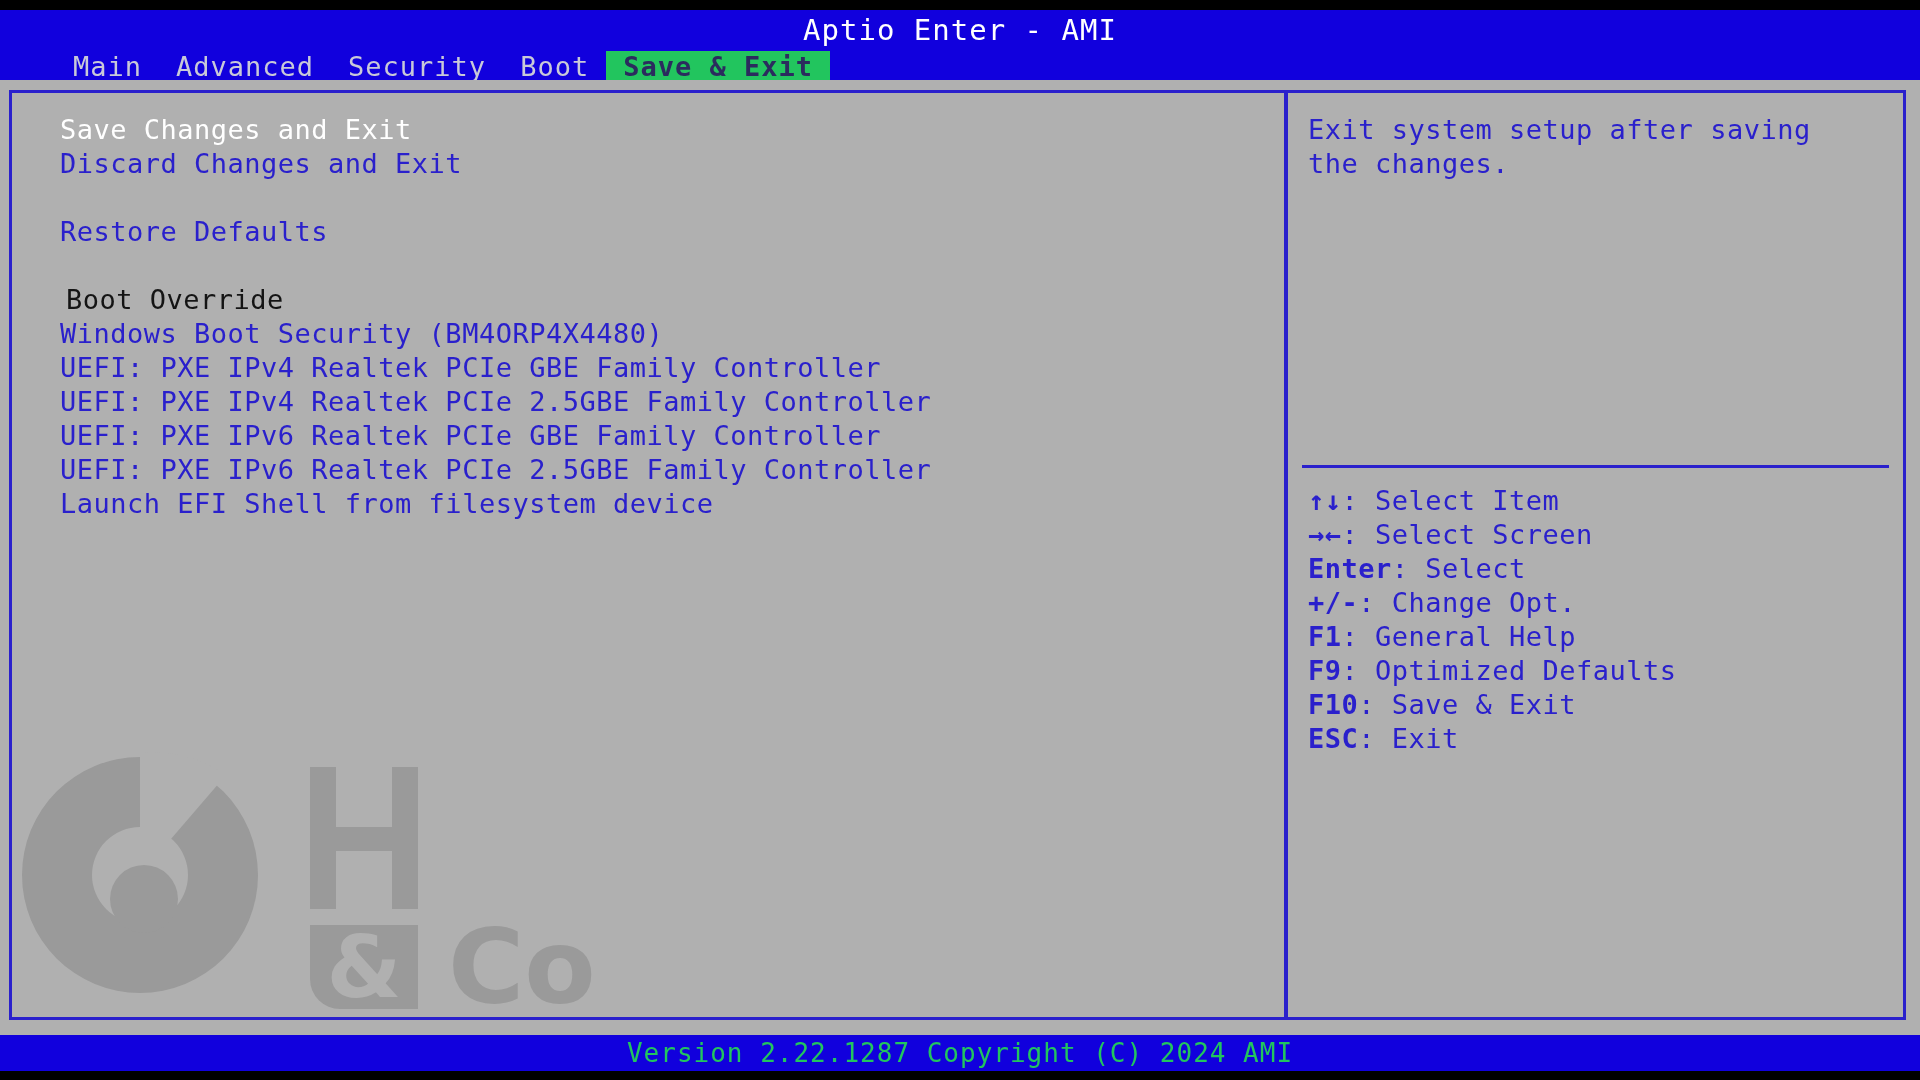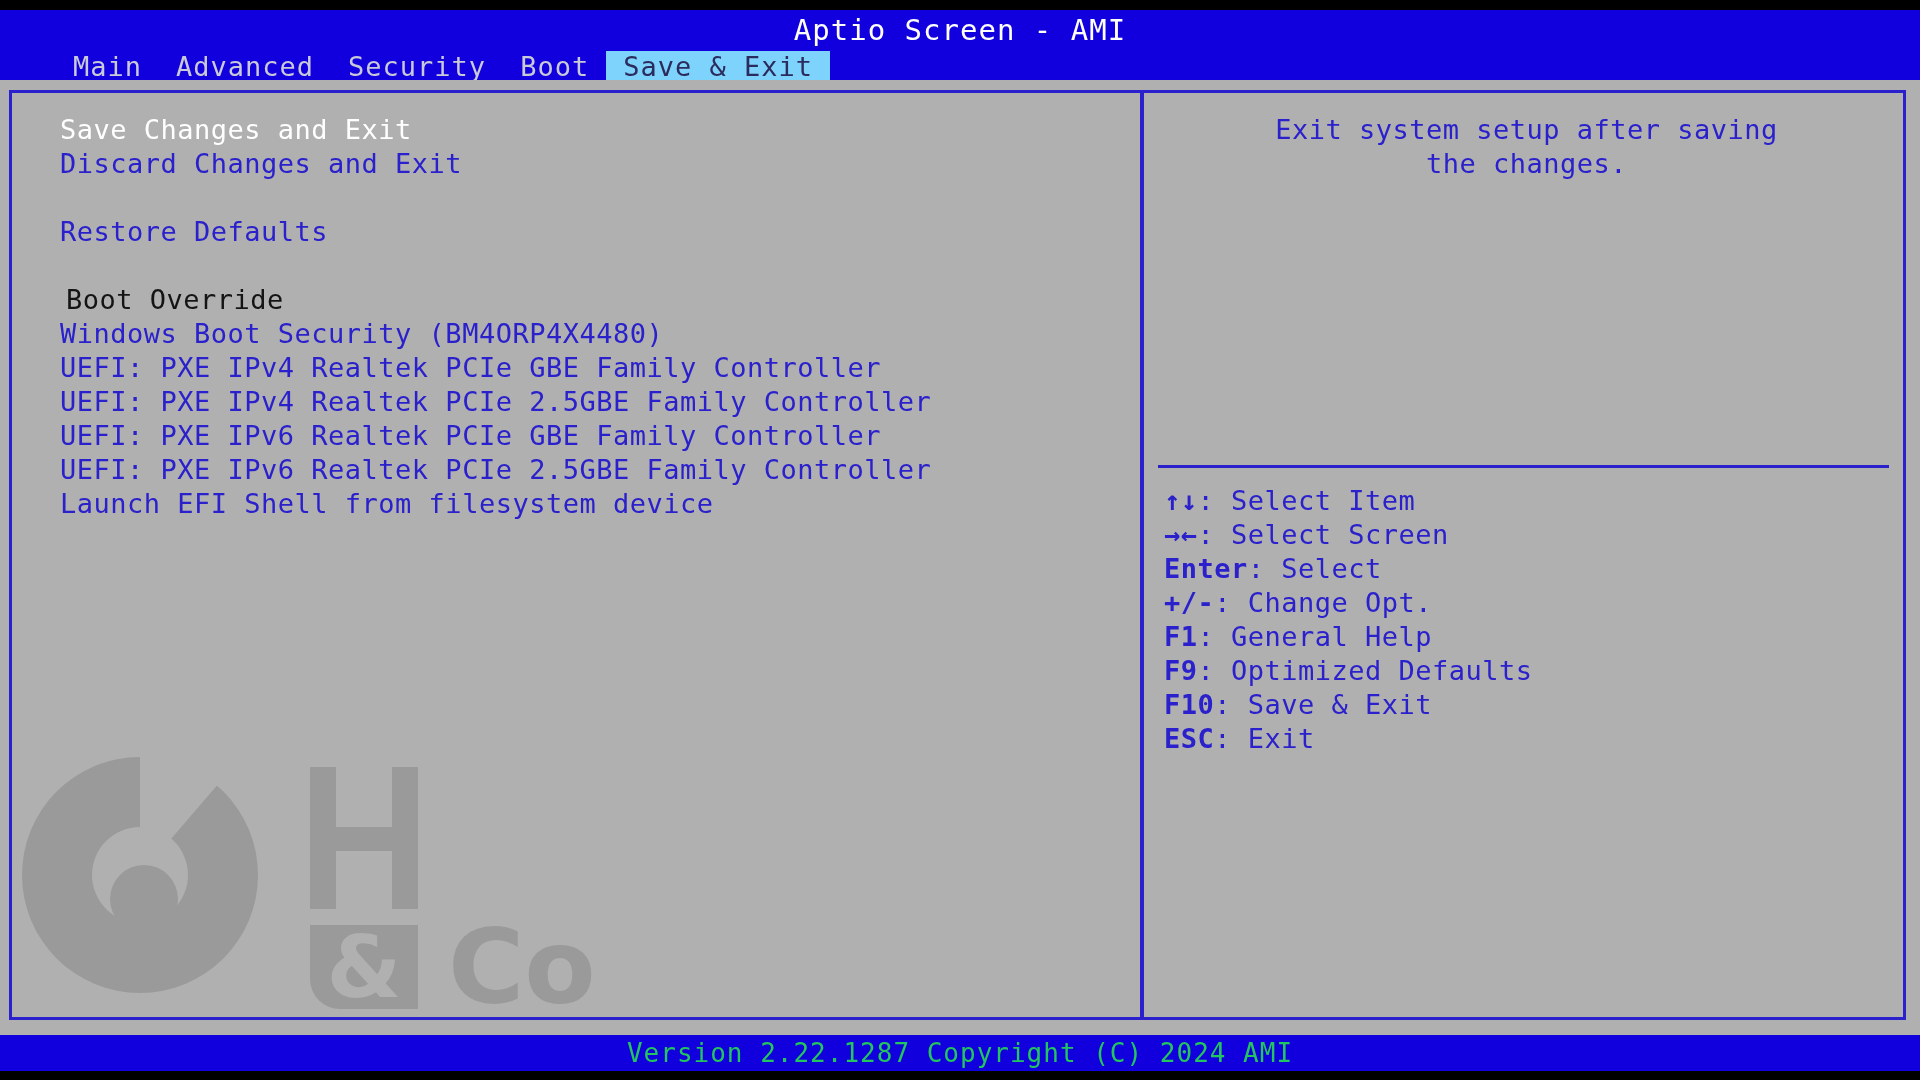--- a/index.html
+++ b/index.html
@@ -56,22 +56,23 @@
     line-height: 32px;
     color: #c9c9d8;
     padding: 0 17px;
     white-space: pre;
     letter-spacing: 1px;
     height: 32px;
     box-sizing: border-box;
   }
   .tab:first-child { margin-left: 56px; }
   .tab.active {
-    background: #7dd3fc;
+    background: #22c55e;
     color: #2b2b5e;
+    font-weight: bold;
   }
 
   
   .stage {
     position: absolute;
     left: 0;
     top: 80px;
     width: 1920px;
     height: 955px;
     background: #b0b0b0;
@@ -98,21 +99,21 @@
     opacity: 1;
   }
 
   .panes {
     position: absolute;
     inset: 0;
     display: flex;
   }
   .pane-left {
     position: relative;
-    width: 1128px;
+    width: 1272px;
     height: 100%;
     box-sizing: border-box;
   }
   .pane-divider {
     width: 4px;
     background: #2a20cc;
     height: 100%;
   }
   .pane-right {
     position: relative;
@@ -144,21 +145,20 @@
     left: 20px;
     top: 20px;
     right: 14px;
   }
   .help-line {
     font-size: 27px;
     line-height: 34px;
     color: #2a20cc;
     white-space: pre;
     letter-spacing: 0.5px;
-    text-align: center;
   }
 
   .legend {
     position: absolute;
     left: 14px;
     right: 14px;
     top: 372px;
   }
   .legend-rule {
     height: 3px;
@@ -197,21 +197,21 @@
     white-space: pre;
     letter-spacing: 1px;
   }
 </style>
 </head>
 <body>
 
 <div id="screen">
 
   <div class="header">
-    <div class="header-title">Aptio Screen - AMI</div>
+    <div class="header-title">Aptio Enter - AMI</div>
     <div class="tabbar">
         <div class="tab">Main</div>
         <div class="tab">Advanced</div>
         <div class="tab">Security</div>
         <div class="tab">Boot</div>
         <div class="tab active">Save &amp; Exit</div>
       </div>
   </div>
 
   <div class="stage">

